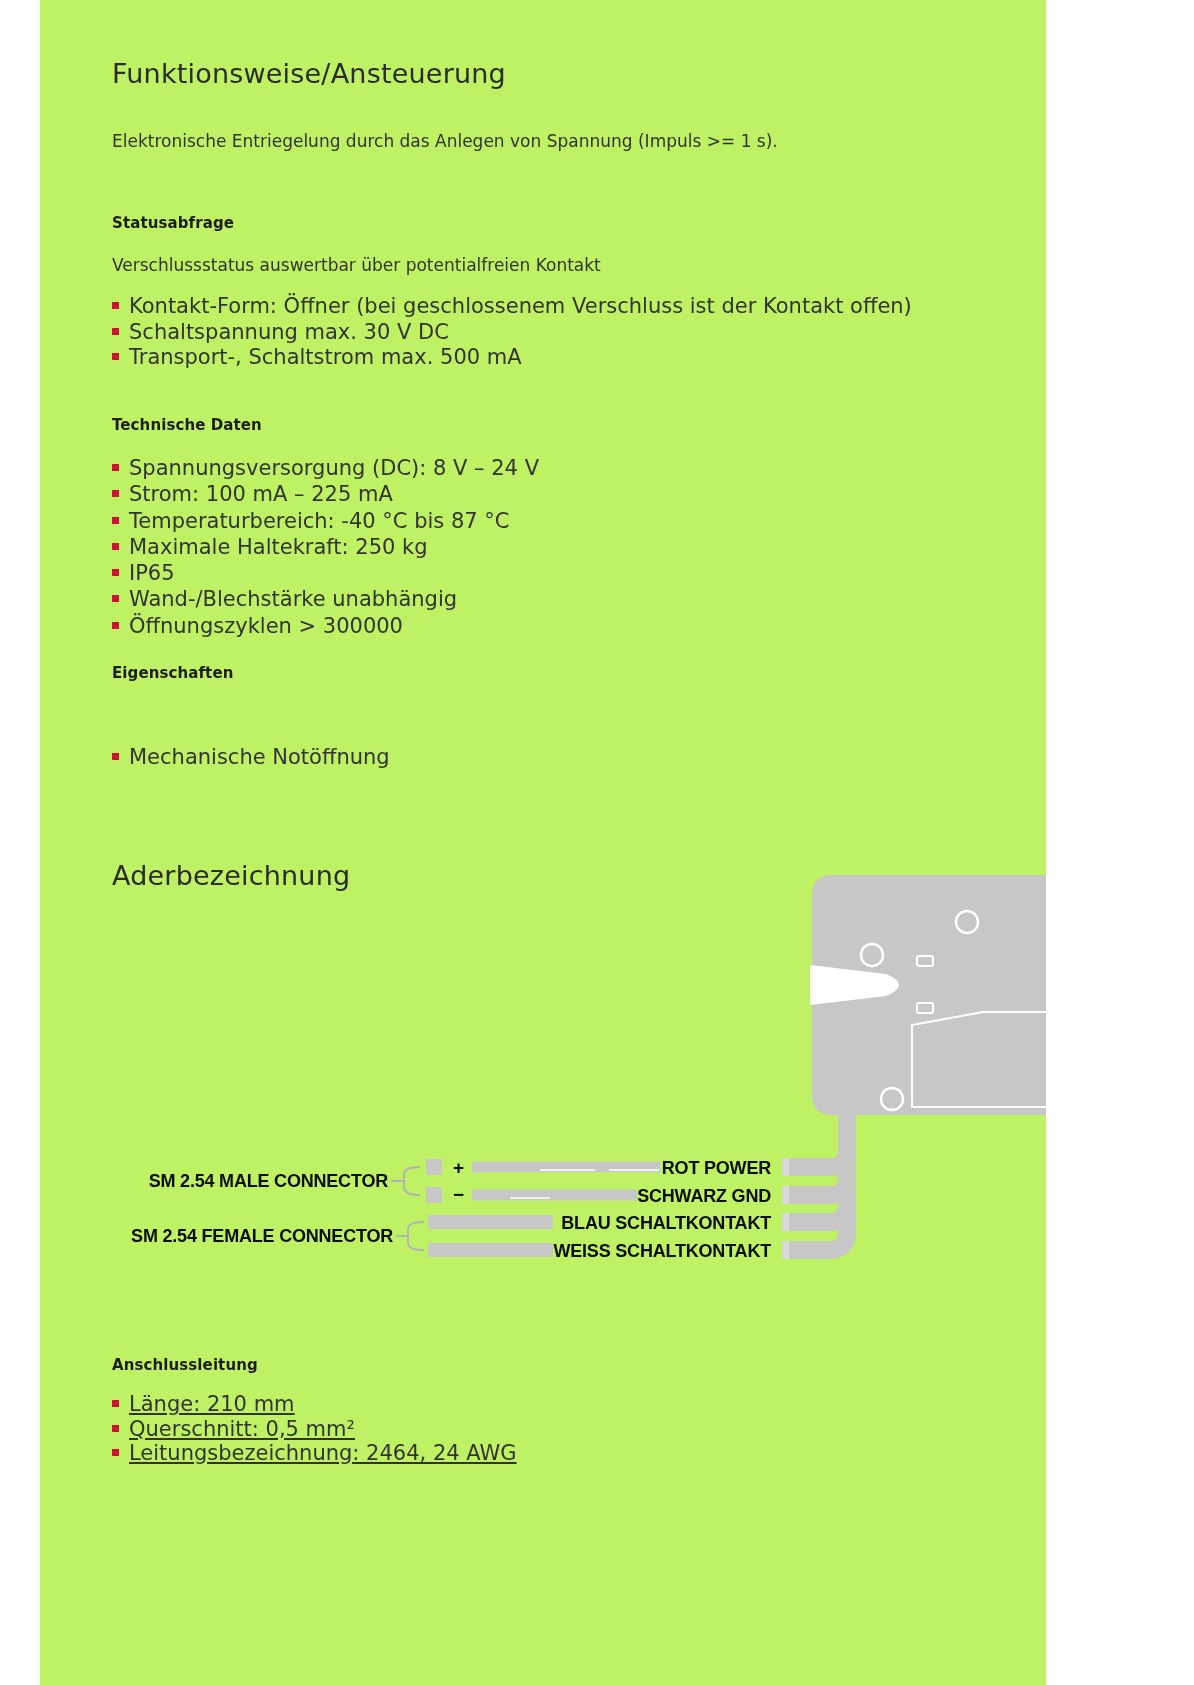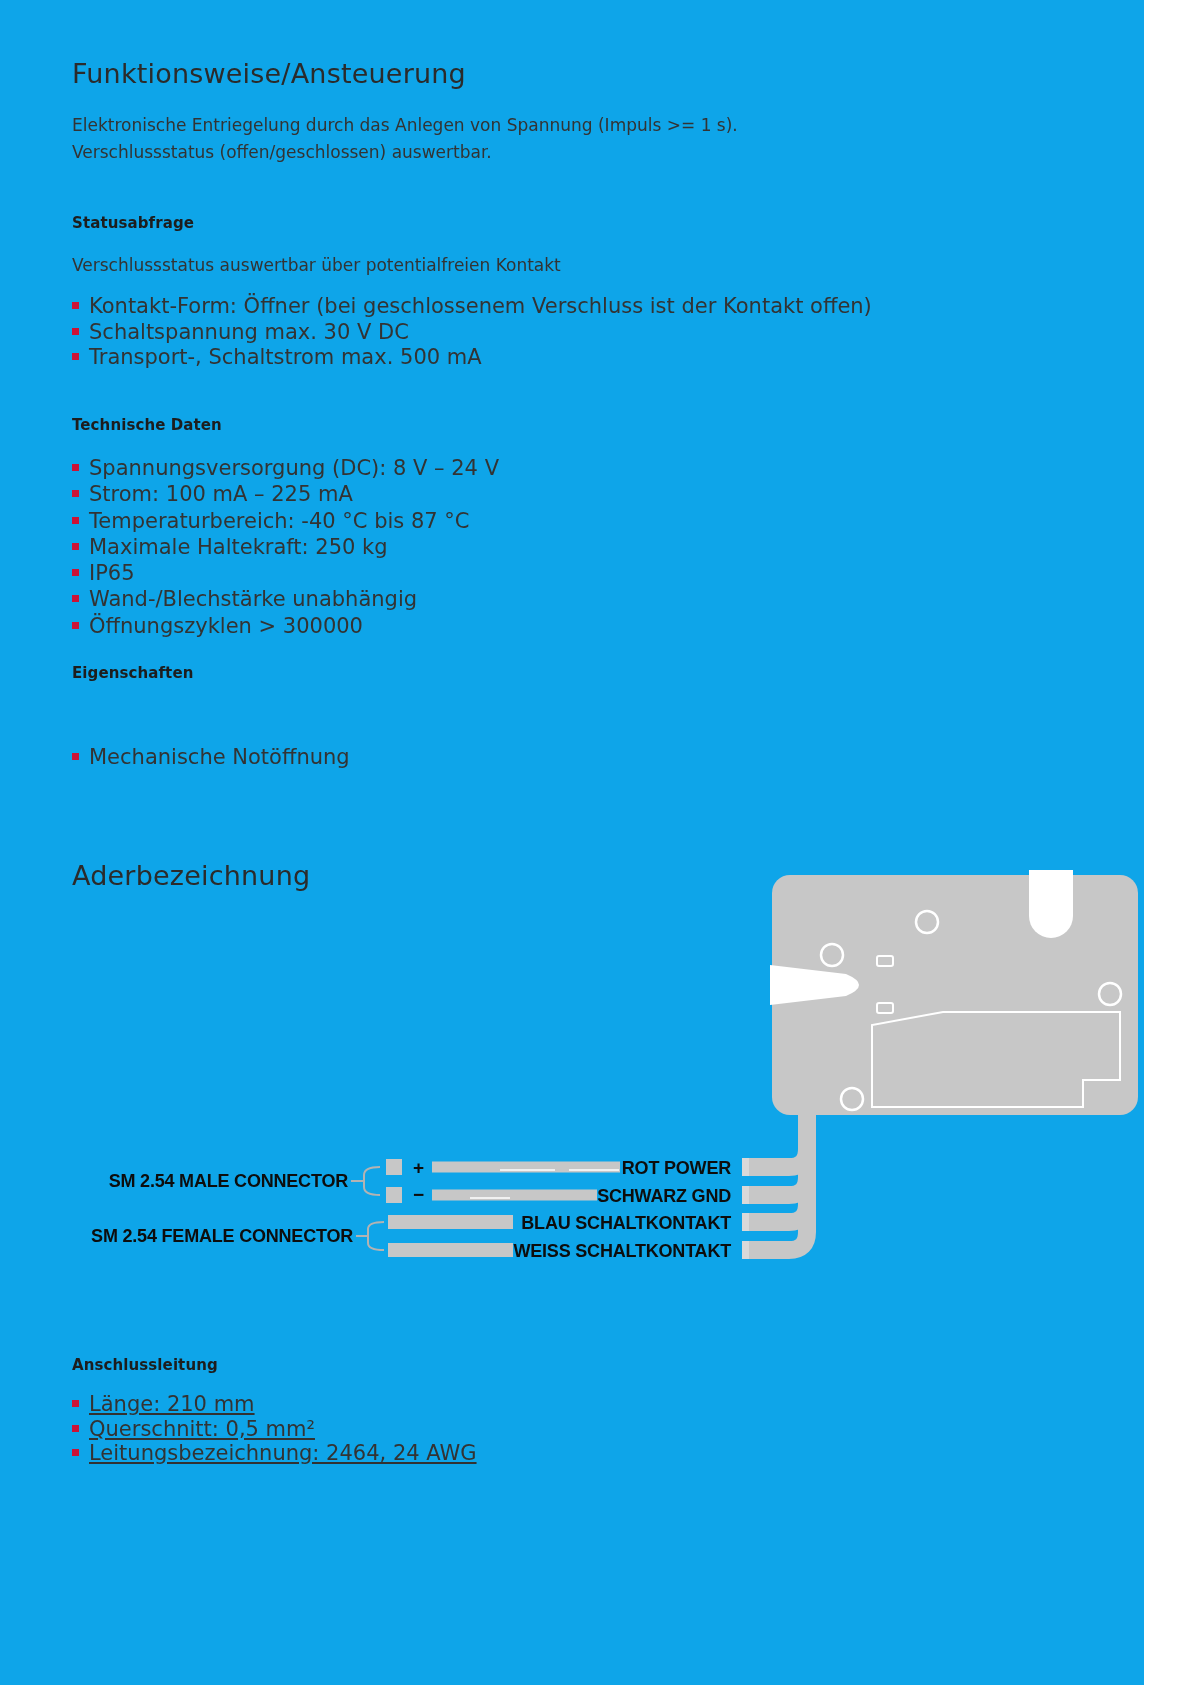--- a/index.html
+++ b/index.html
@@ -1,22 +1,23 @@
 <!DOCTYPE html>
 <html><head>
 <meta charset="utf-8">
 <style>
   html,body{margin:0;padding:0;background:#ffffff;}
   .page{
     position:relative;
-    width:1144px;height:1685px;
-    background:#0ea5e9;
+    width:1006px;height:1685px;
+    background:#bef264;
     font-family:"DejaVu Sans","Liberation Sans",sans-serif;
     color:#323232;
     overflow:hidden;
+    margin-left:40px;
   }
   .abs{position:absolute;left:72px;}
   .h1{
     font-size:27px;font-weight:400;color:#2b2b2b;
     letter-spacing:0.2px;line-height:1.15;
   }
   .h2{
     font-size:15px;font-weight:700;color:#1d1d1d;
     letter-spacing:0.1px;
   }
@@ -38,23 +39,22 @@
     font-weight:700;fill:#0d0d0d;
   }
 </style>
 </head>
 <body>
 
 <div class="page">
 
   <div class="abs h1" style="top:58px;">Funktionsweise/Ansteuerung</div>
 
-  <div class="abs body-text" style="top:112px;">
+  <div class="abs body-text" style="top:128px;">
     <div>Elektronische Entriegelung durch das Anlegen von Spannung (Impuls &gt;= 1 s).</div>
-    <div>Verschlussstatus (offen/geschlossen) auswertbar.</div>
   </div>
 
   <div class="abs h2" style="top:214px;">Statusabfrage</div>
   <div class="abs body-text" style="top:252px;">Verschlussstatus auswertbar über potentialfreien Kontakt</div>
   <ul class="abs bullets lh-status" style="top:294px;">
     <li><span class="sq"></span><span>Kontakt-Form: Öffner (bei geschlossenem Verschluss ist der Kontakt offen)</span></li>
     <li><span class="sq"></span><span>Schaltspannung max. 30 V DC</span></li>
     <li><span class="sq"></span><span>Transport-, Schaltstrom max. 500 mA</span></li>
   </ul>
 

